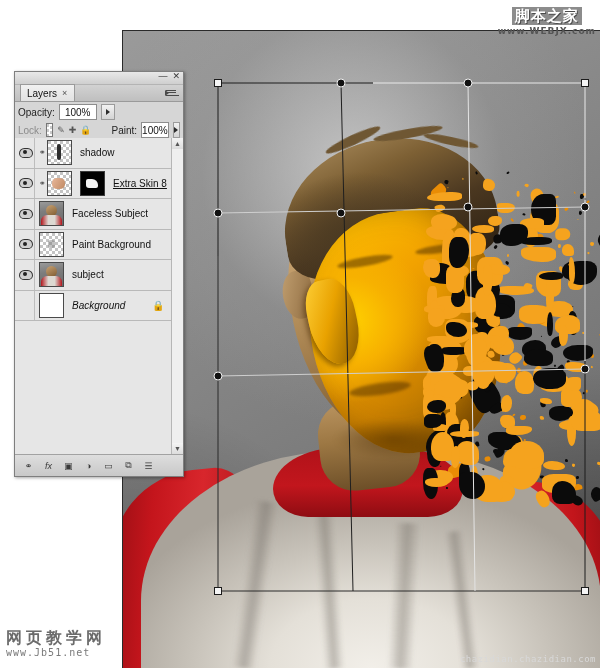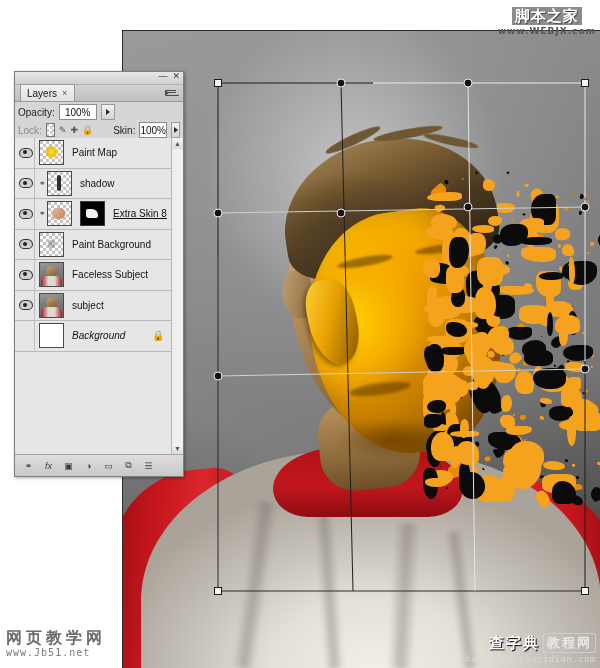--- a/index.html
+++ b/index.html
@@ -662,42 +662,30 @@
           <i class="caret-r"></i>
         </div>
     </div>
 
     <div class="row-lock">
       <span class="lock-lbl">Lock:</span>
       <span class="lk sq"></span>
       <span class="lk">✎</span>
       <span class="lk">✚</span>
       <span class="lk">🔒</span>
-      <span class="lbl" style="margin-left:16px;">Skin:</span>
+      <span class="lbl" style="margin-left:16px;">Paint:</span>
       <div class="numfield">
         <span>100%</span>
       </div>
       <div class="spin">
           <i class="caret-r"></i>
         </div>
     </div>
 
     <div class="layer-list" id="layerlist">
-        <div class="layer-row">
-          <div class="eye-cell">
-            <span class="eye"></span>
-          </div>
-          <div class="thumb-wrap">
-            <div class="thumb">
-              <div class="checker" style="position:absolute;inset:0"></div>
-              <div style="position:absolute;left:5px;top:4px;width:13px;height:14px;background:radial-gradient(circle,#ffe14d 0%,#f0c000 45%,rgba(240,192,0,0) 72%)"></div>
-            </div>
-          </div>
-          <span class="layer-name">Paint Map</span>
-        </div>
         <div class="layer-row">
           <div class="eye-cell">
             <span class="eye"></span>
           </div>
           <div class="thumb-wrap">
             <span class="mini-link">⚭</span>
             <div class="thumb">
               <div class="checker" style="position:absolute;inset:0"></div>
               <div style="position:absolute;left:9px;top:3px;width:4px;height:16px;background:#2e2e2e;border-radius:2px"></div>
             </div>
@@ -720,38 +708,38 @@
             </div>
           </div>
           <span class="layer-name underline">Extra Skin 8</span>
         </div>
         <div class="layer-row">
           <div class="eye-cell">
             <span class="eye"></span>
           </div>
           <div class="thumb-wrap">
             <div class="thumb">
-              <div class="checker" style="position:absolute;inset:0"></div>
-              <div style="position:absolute;left:8px;top:7px;width:7px;height:8px;background:rgba(120,120,120,.45);border-radius:40%"></div>
-            </div>
-          </div>
-          <span class="layer-name">Paint Background</span>
-        </div>
-        <div class="layer-row">
-          <div class="eye-cell">
-            <span class="eye"></span>
-          </div>
-          <div class="thumb-wrap">
-            <div class="thumb">
               <div style="position:absolute;inset:0;background:linear-gradient(170deg,#9a9a9a 0%,#7d7d7d 38%,#6a6a6a 100%)"></div>
               <div style="position:absolute;left:6px;top:3px;width:11px;height:11px;background:linear-gradient(150deg,#c9a273,#7d5a30);border-radius:50%"></div>
               <div style="position:absolute;left:1px;top:13px;width:21px;height:10px;background:linear-gradient(90deg,#b3161d 0%,#ddd9d2 35%,#ddd9d2 65%,#b3161d 100%);border-radius:6px 6px 0 0"></div>
             </div>
           </div>
           <span class="layer-name">Faceless Subject</span>
+        </div>
+        <div class="layer-row">
+          <div class="eye-cell">
+            <span class="eye"></span>
+          </div>
+          <div class="thumb-wrap">
+            <div class="thumb">
+              <div class="checker" style="position:absolute;inset:0"></div>
+              <div style="position:absolute;left:8px;top:7px;width:7px;height:8px;background:rgba(120,120,120,.45);border-radius:40%"></div>
+            </div>
+          </div>
+          <span class="layer-name">Paint Background</span>
         </div>
         <div class="layer-row">
           <div class="eye-cell">
             <span class="eye"></span>
           </div>
           <div class="thumb-wrap">
             <div class="thumb">
               <div style="position:absolute;inset:0;background:linear-gradient(170deg,#9a9a9a 0%,#7d7d7d 38%,#6a6a6a 100%)"></div>
               <div style="position:absolute;left:6px;top:3px;width:11px;height:11px;background:linear-gradient(150deg,#c9a273,#7d5a30);border-radius:50%"></div>
               <div style="position:absolute;left:1px;top:13px;width:21px;height:10px;background:linear-gradient(90deg,#b3161d 0%,#ddd9d2 35%,#ddd9d2 65%,#b3161d 100%);border-radius:6px 6px 0 0"></div>
@@ -793,20 +781,16 @@
     <span class="cn">脚本之家</span>
     <span class="en">www.WEBJX.com</span>
   </div>
 
   <div class="wm wm-bl">
     <span class="cn">网页教学网</span>
     <span class="en">www.Jb51.net</span>
   </div>
 
   <div class="wm wm-br">
-    <div class="cnrow">
-      <span class="cn1">查字典</span>
-      <span class="cn2">教程网</span>
-    </div>
     <span class="en">chazidian.chazidian.com</span>
   </div>
 
 </div>
 
 </body></html>

